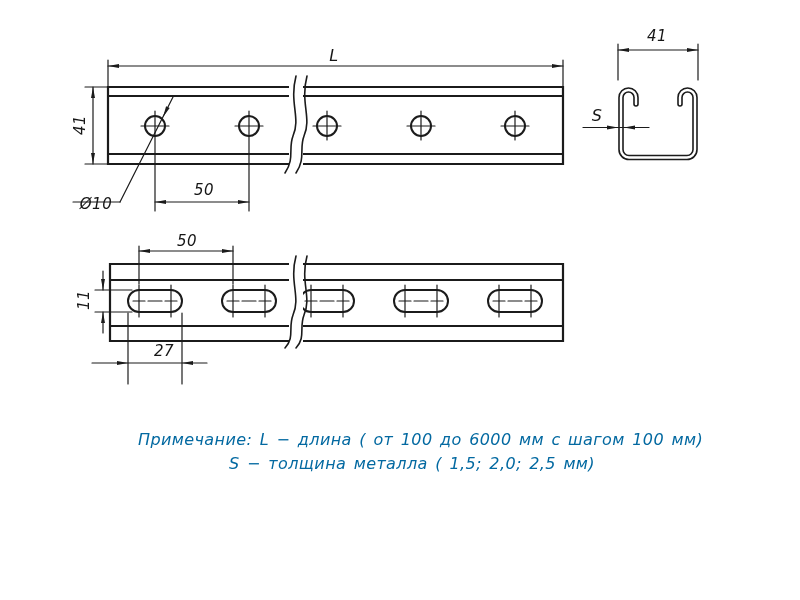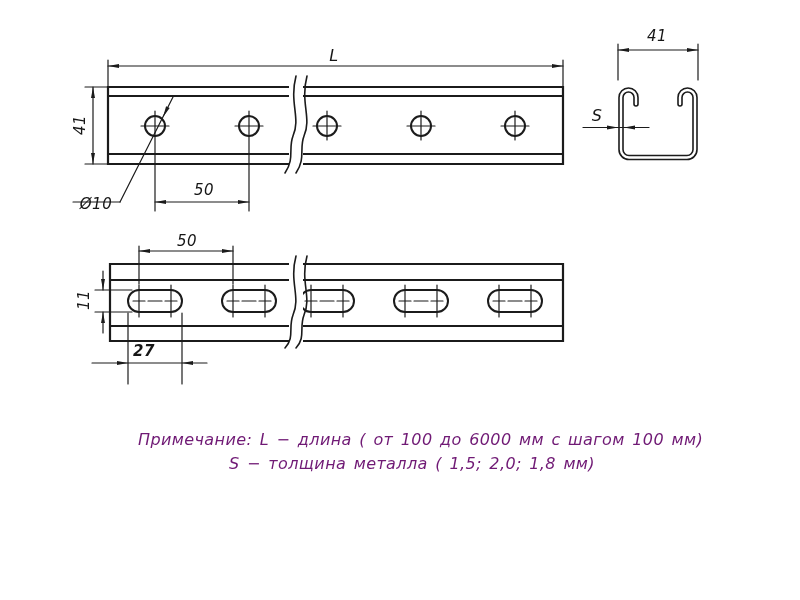--- a/index.html
+++ b/index.html
@@ -21,21 +21,21 @@
     letter-spacing:0.5px;
   }
   .dim-label.rot{
     transform:translate(-50%,-50%) rotate(-90deg);
   }
   .dim-label.big{font-size:16px;}
   .note-line{
     position:absolute;
     font-style:italic;
     font-size:16px;
-    color:#701a75;
+    color:#0369a1;
     white-space:nowrap;
     letter-spacing:0.4px;
     word-spacing:2px;
   }
 </style>
 </head>
 <body>
 
 <div id="canvas">
 
@@ -198,22 +198,22 @@
       </g>
     </g>
   </svg>
 
   <div class="dim-label big" style="left:334px;top:55px;">L</div>
   <div class="dim-label rot" style="left:80px;top:125px;">41</div>
   <div class="dim-label" style="left:96px;top:204px;">Ø10</div>
   <div class="dim-label" style="left:204px;top:190px;">50</div>
   <div class="dim-label" style="left:187px;top:241px;">50</div>
   <div class="dim-label rot" style="left:84px;top:300px;">11</div>
-  <div class="dim-label" style="left:144px;top:351px;font-weight:bold;">27</div>
+  <div class="dim-label" style="left:164px;top:351px;">27</div>
   <div class="dim-label" style="left:657px;top:36px;">41</div>
   <div class="dim-label big" style="left:597px;top:115px;">S</div>
 
   <div>
     <div class="note-line" style="left:138px;top:430px;">Примечание: L − длина ( от 100 до 6000 мм с шагом 100 мм)</div>
-    <div class="note-line" style="left:229px;top:454px;">S − толщина металла ( 1,5; 2,0; 1,8 мм)</div>
+    <div class="note-line" style="left:229px;top:454px;">S − толщина металла ( 1,5; 2,0; 2,5 мм)</div>
   </div>
 
 </div>
 
 </body></html>

